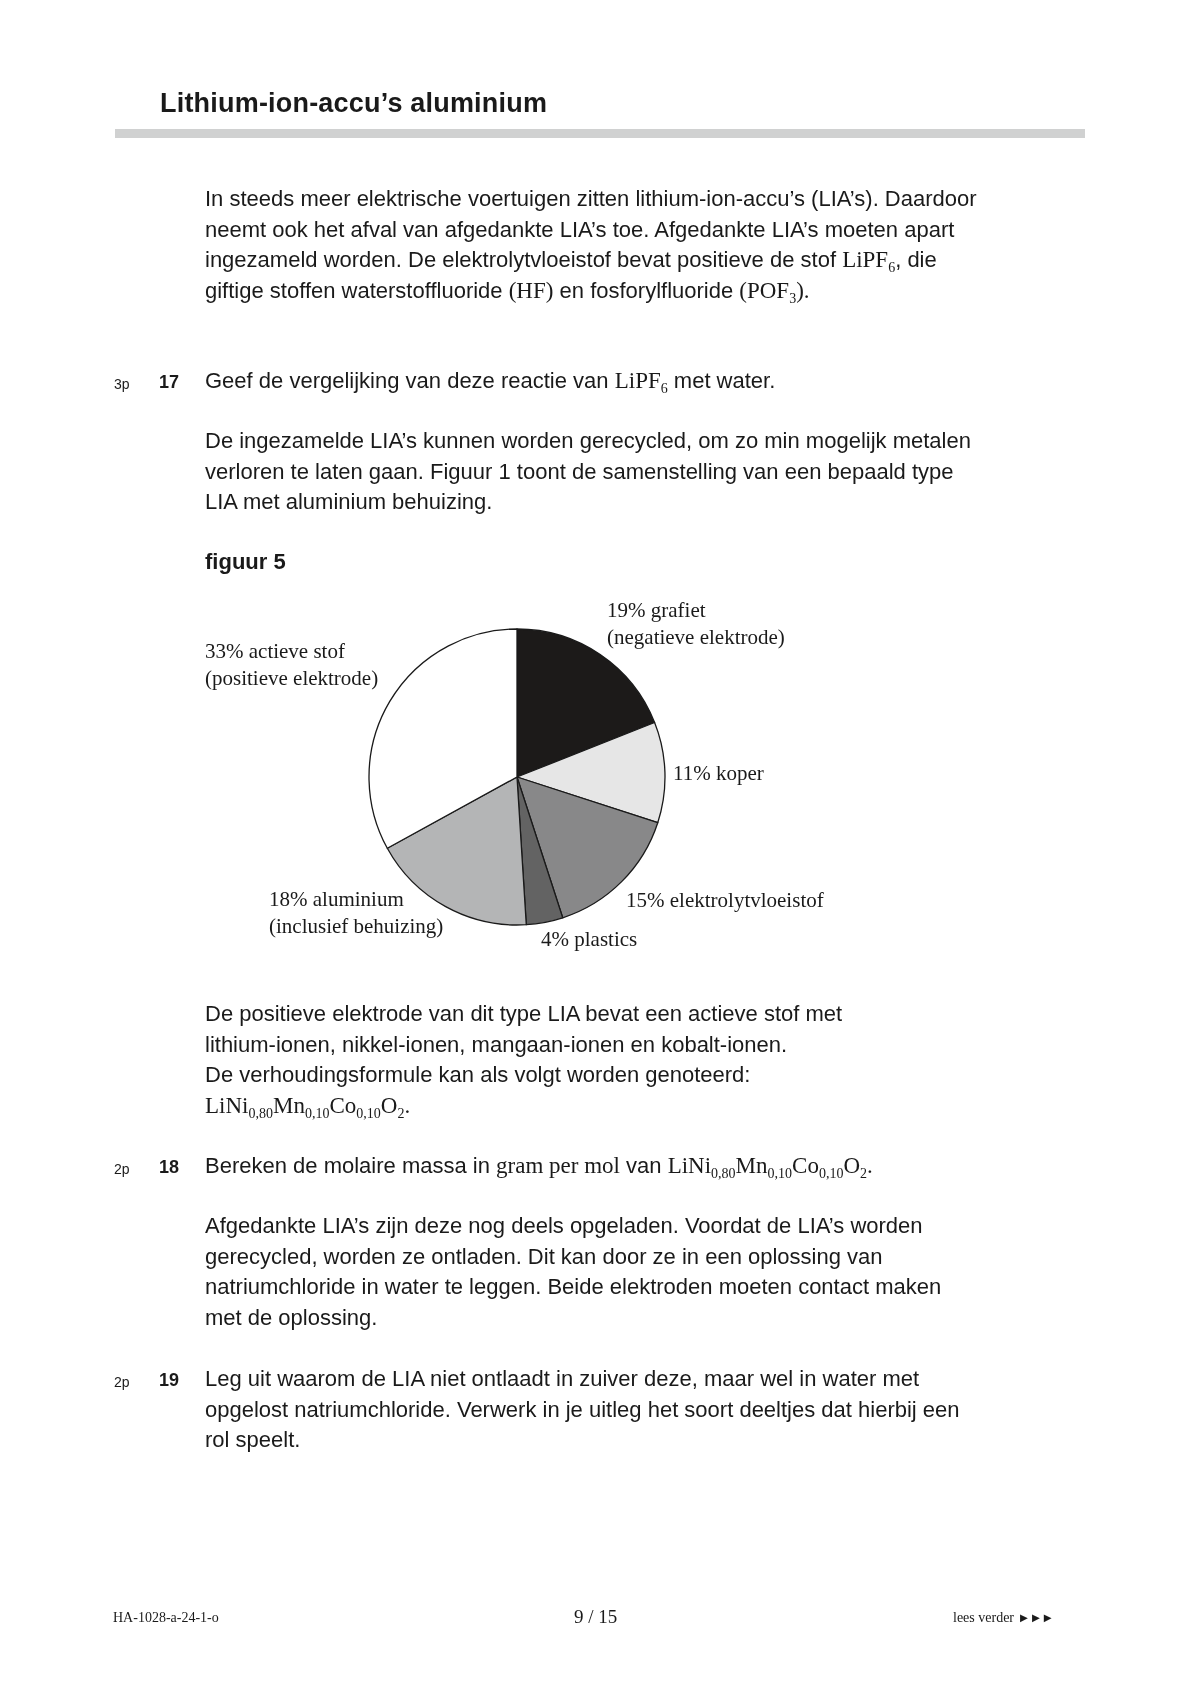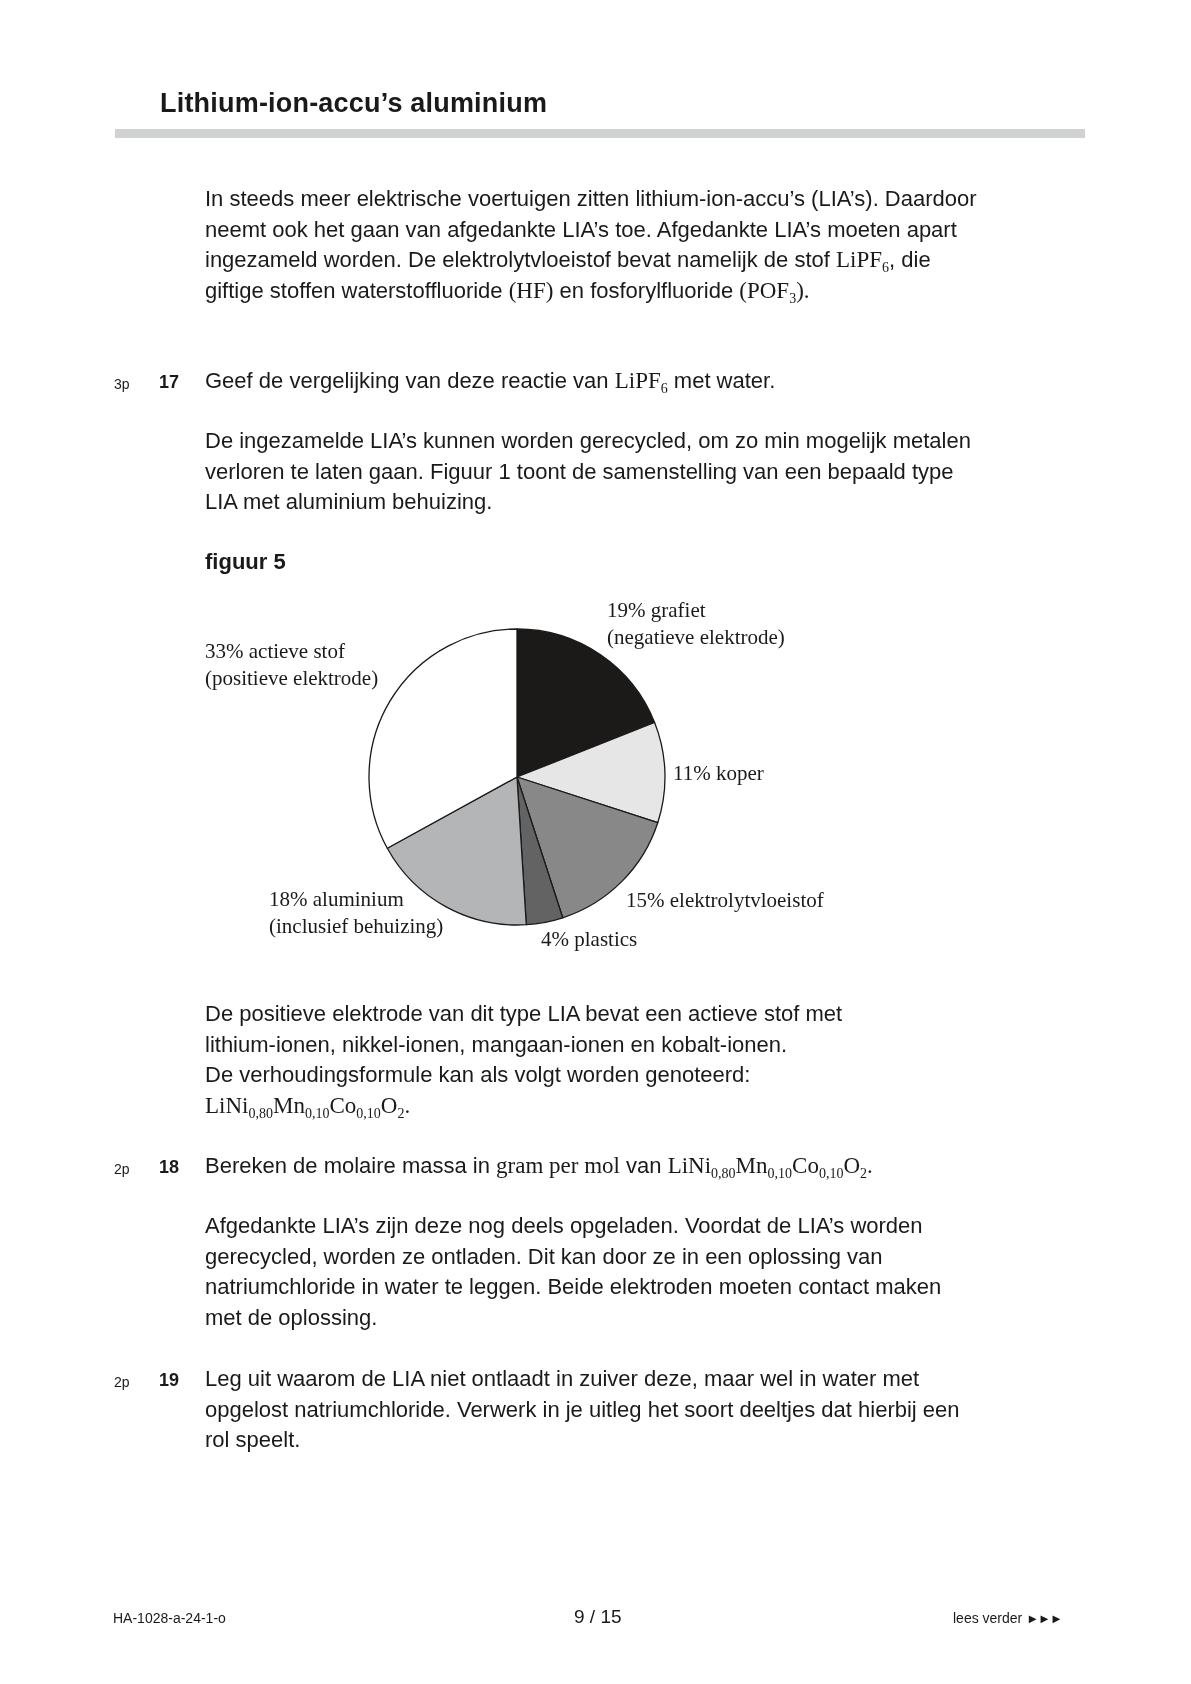--- a/index.html
+++ b/index.html
@@ -9,36 +9,36 @@
   .title-bar { position: absolute; left: 115px; top: 129px; width: 970px; height: 9px; background: #d0d1d1; }
   .para { position: absolute; left: 205px; width: 900px; font-size: 22px; line-height: 30.5px; }
   .para .ln { display: block; white-space: nowrap; }
   .serif { font-family: "Liberation Serif", serif; font-size: 23px; }
   sub.s { font-family: "Liberation Serif", serif; font-size: 14px; vertical-align: -5px; line-height: 0; }
   .q-pts { position: absolute; left: 114px; font-size: 14px; }
   .q-num { position: absolute; left: 159px; font-size: 18px; font-weight: bold; }
   .fig-label { position: absolute; left: 205px; top: 549px; font-size: 22px; font-weight: bold; }
   .chart { position: absolute; left: 0; top: 0; }
   .lbl { font-family: "Liberation Serif", serif; font-size: 21px; fill: #1a1a1a; }
-  .footer { position: absolute; top: 1610px; font-size: 14px; }
+  .footer { position: absolute; top: 1610px; font-size: 14px; font-family: Liberation Serif, serif; }
   .footer-code { left: 113px; }
   .footer-page { left: 574px; font-size: 19px; top: 1606px; }
   .footer-next { left: 953px; }
   .arrows { letter-spacing: -1px; font-size: 13px; }
 </style>
 </head>
 <body>
 
 <div class="title">Lithium-ion-accu’s aluminium</div>
 <div class="title-bar"></div>
 
 <div class="para" style="top:184px">
   <span class="ln">In steeds meer elektrische voertuigen zitten lithium-ion-accu’s (LIA’s). Daardoor</span>
-  <span class="ln">neemt ook het gaan van afgedankte LIA’s toe. Afgedankte LIA’s moeten apart</span>
-  <span class="ln"><span>ingezameld worden. De elektrolytvloeistof bevat namelijk de stof </span><span class="serif"><span>LiPF</span><sub class="s">6</sub></span><span>, die</span></span>
+  <span class="ln">neemt ook het afval van afgedankte LIA’s toe. Afgedankte LIA’s moeten apart</span>
+  <span class="ln"><span>ingezameld worden. De elektrolytvloeistof bevat positieve de stof </span><span class="serif"><span>LiPF</span><sub class="s">6</sub></span><span>, die</span></span>
   <span class="ln"><span>giftige stoffen waterstoffluoride </span><span class="serif">(HF)</span><span> en fosforylfluoride </span><span class="serif"><span>(POF</span><sub class="s">3</sub><span>).</span></span></span>
 </div>
 
 <div class="q-pts" style="top:376px">3p</div>
 <div class="q-num" style="top:372px">17</div>
 <div class="para" style="top:366px">
   <span class="ln"><span>Geef de vergelijking van deze reactie van </span><span class="serif"><span>LiPF</span><sub class="s">6</sub></span><span> met water.</span></span>
 </div>
 
 <div class="para" style="top:426px">

